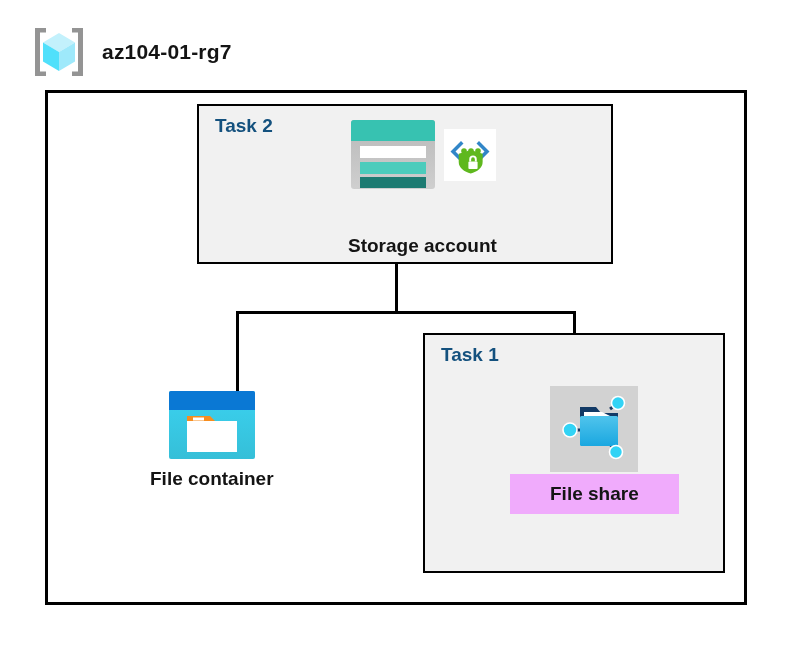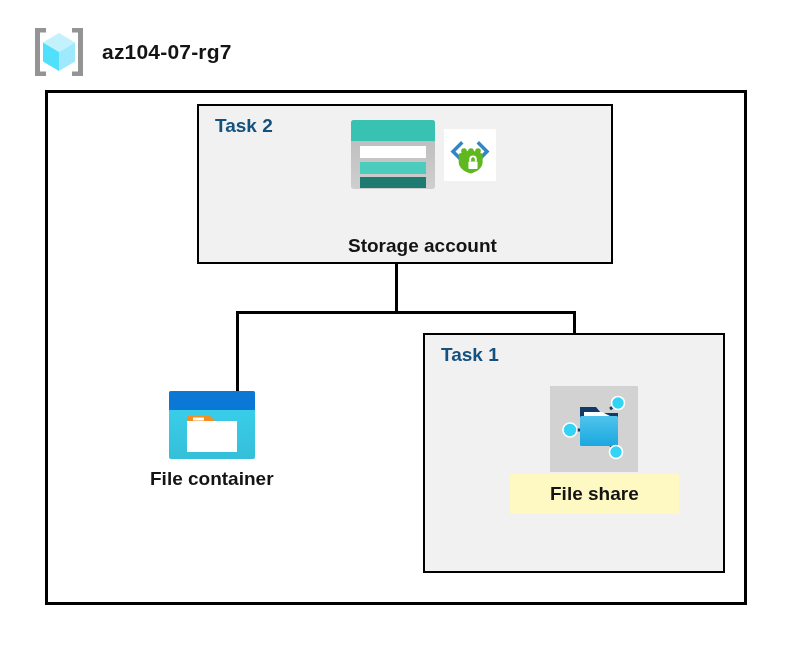--- a/index.html
+++ b/index.html
@@ -84,21 +84,21 @@
     align-items: center;
   }
   .node-caption {
     font-size: 19px;
     font-weight: bold;
     color: #141414;
     white-space: nowrap;
     margin-top: 8px;
   }
   .node-caption.highlighted {
-    background: #fef9c3;
+    background: #f0abfc;
     padding: 9px 40px 9px 40px;
     margin-top: 2px;
   }
 
   .node.storage   { left: 348px; top: 118px; gap: 36px; }
   .node.blob      { left: 150px; top: 390px; }
   .node.fileshare { left: 510px; top: 386px; }
 
   .icon-row {
     display: flex;
@@ -138,21 +138,21 @@
       <path d="M16 4 L5 4 L5 52 L16 52 L16 47.5 L10 47.5 L10 8.5 L16 8.5 Z" fill="#949494"></path>
 
       <path d="M42 4 L53 4 L53 52 L42 52 L42 47.5 L48 47.5 L48 8.5 L42 8.5 Z" fill="#949494"></path>
 
       <path d="M29 9 L45 18.5 L29 28 L13 18.5 Z" fill="#c3f1fc"></path>
 
       <path d="M13 18.5 L29 28 L29 47 L13 37.5 Z" fill="#50e0fb"></path>
 
       <path d="M45 18.5 L45 37.5 L29 47 L29 28 Z" fill="#9ee9fb"></path>
     </svg>
-    <div class="rg-title">az104-07-rg7</div>
+    <div class="rg-title">az104-01-rg7</div>
   </div>
 
   <div class="rg-container"></div>
 
   <div class="conn v conn-trunk"></div>
   <div class="conn h conn-bar"></div>
   <div class="conn v conn-left"></div>
   <div class="conn v conn-right"></div>
 
   <div class="task-box task1">

